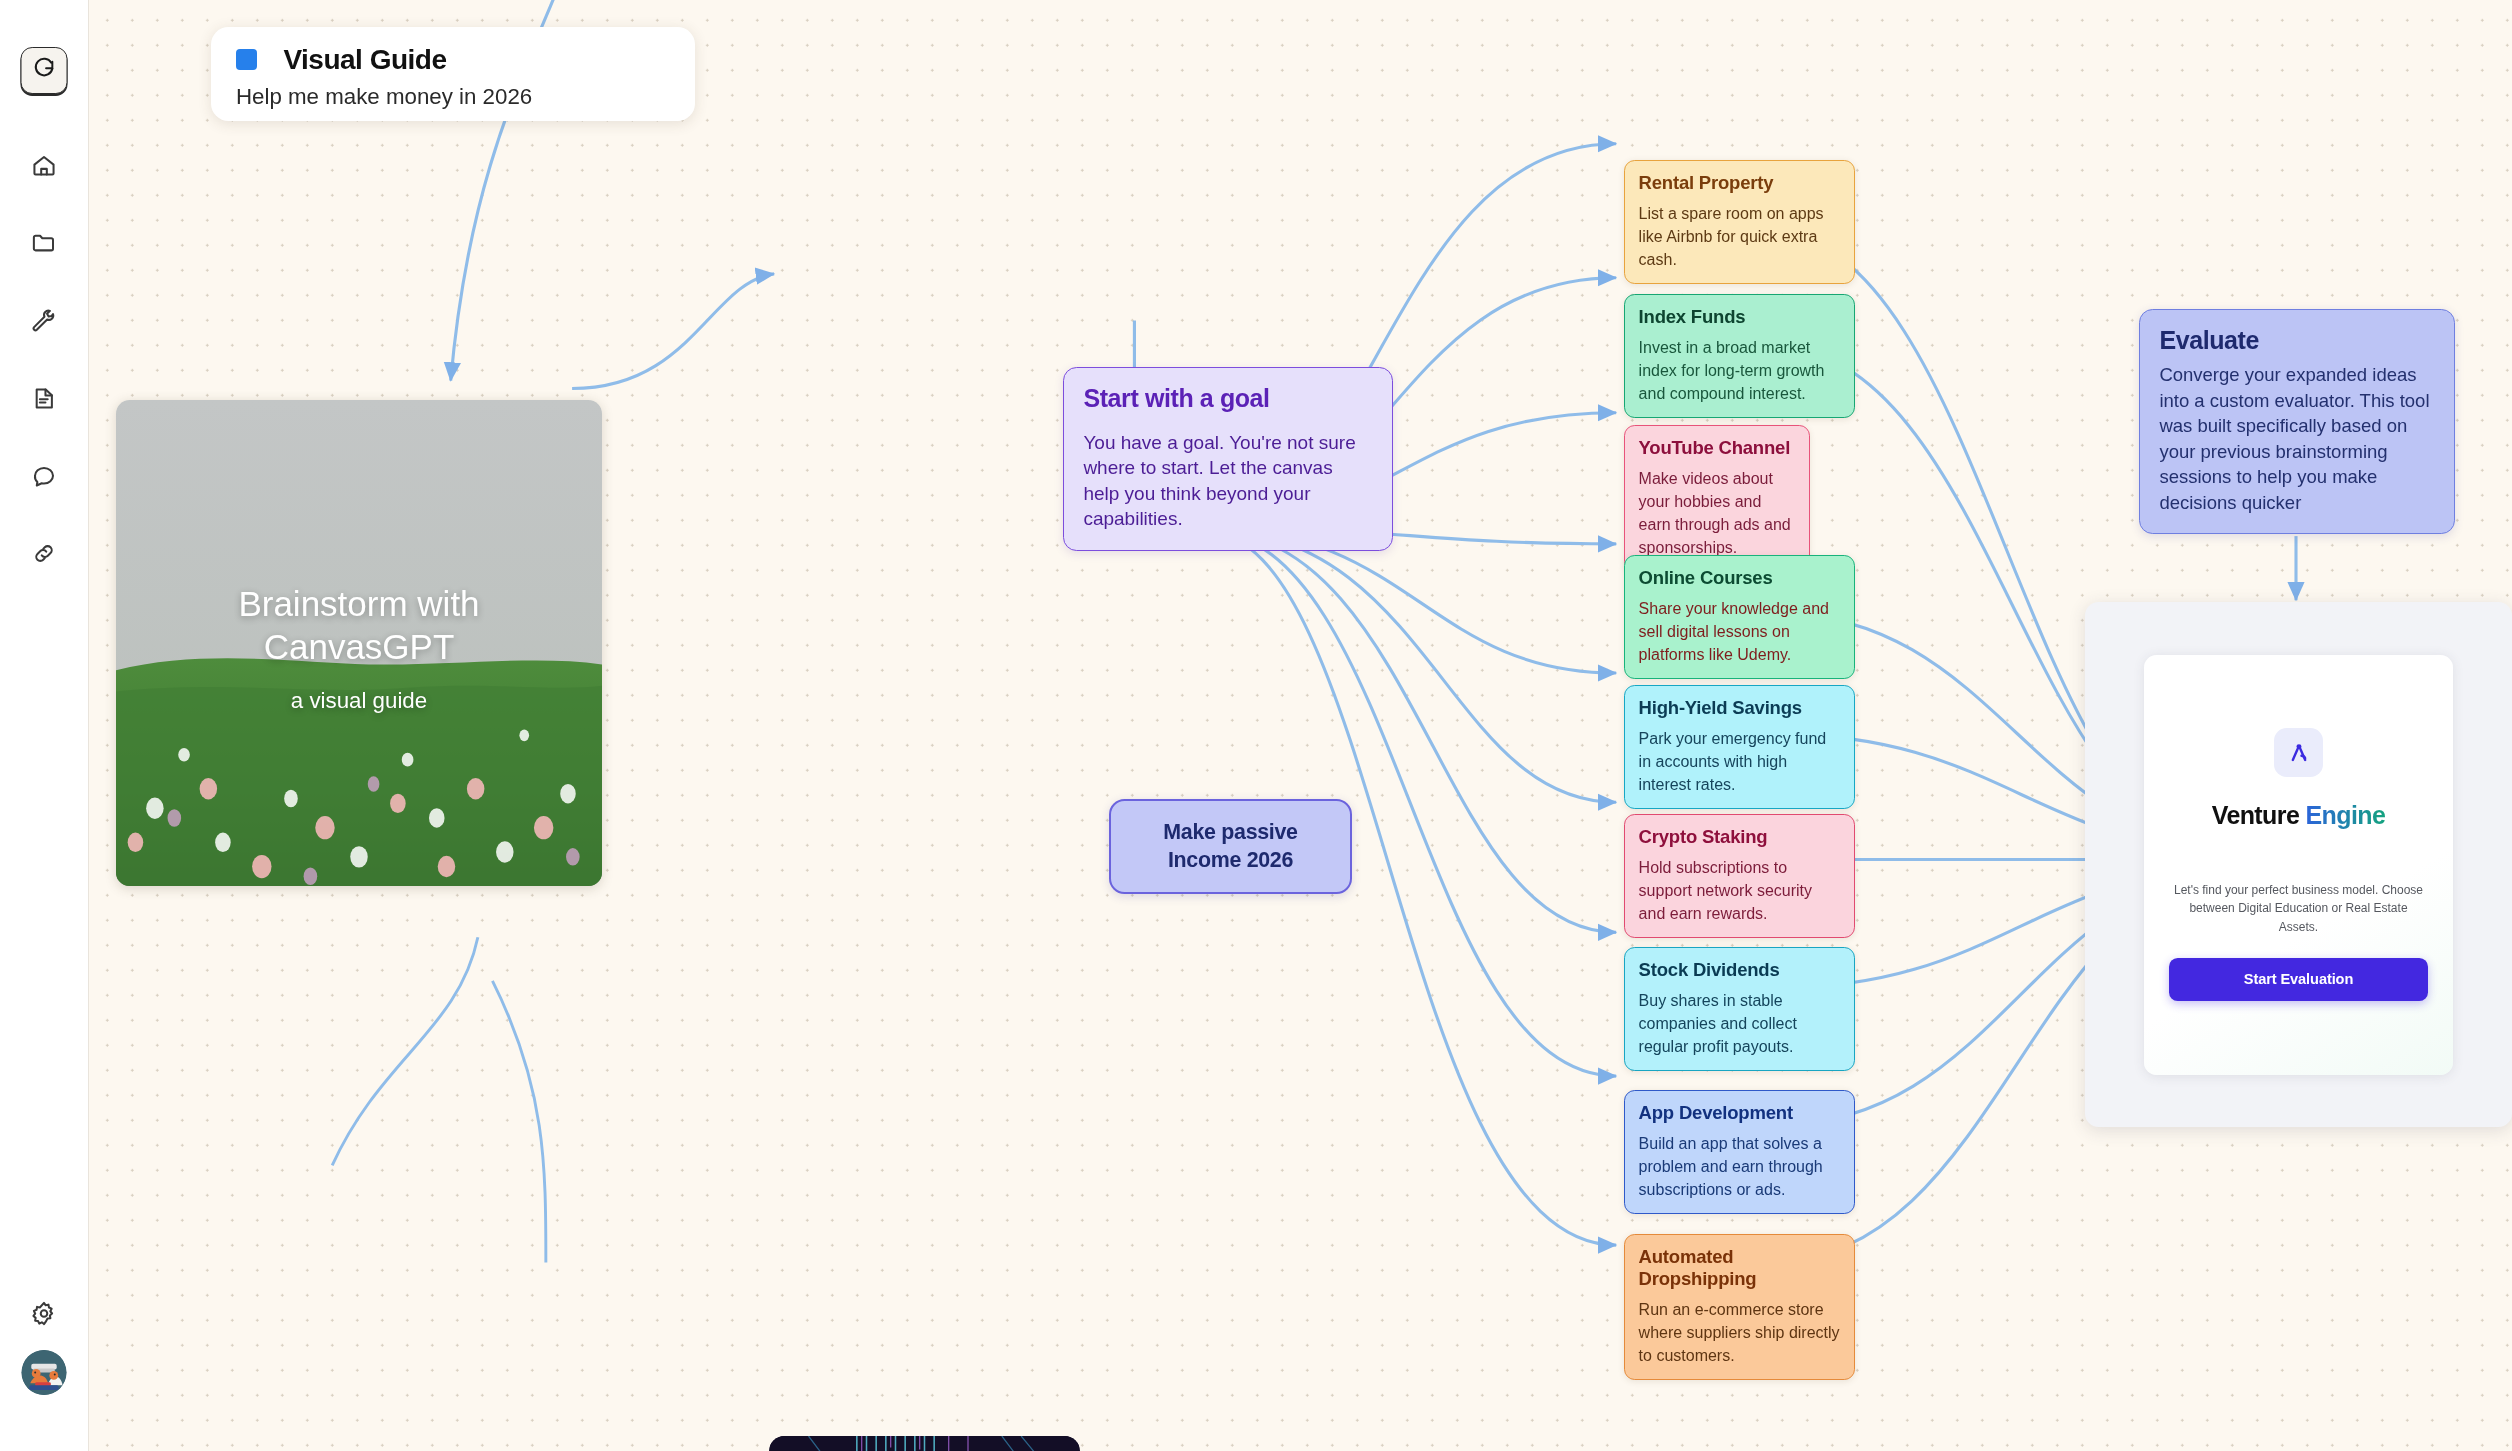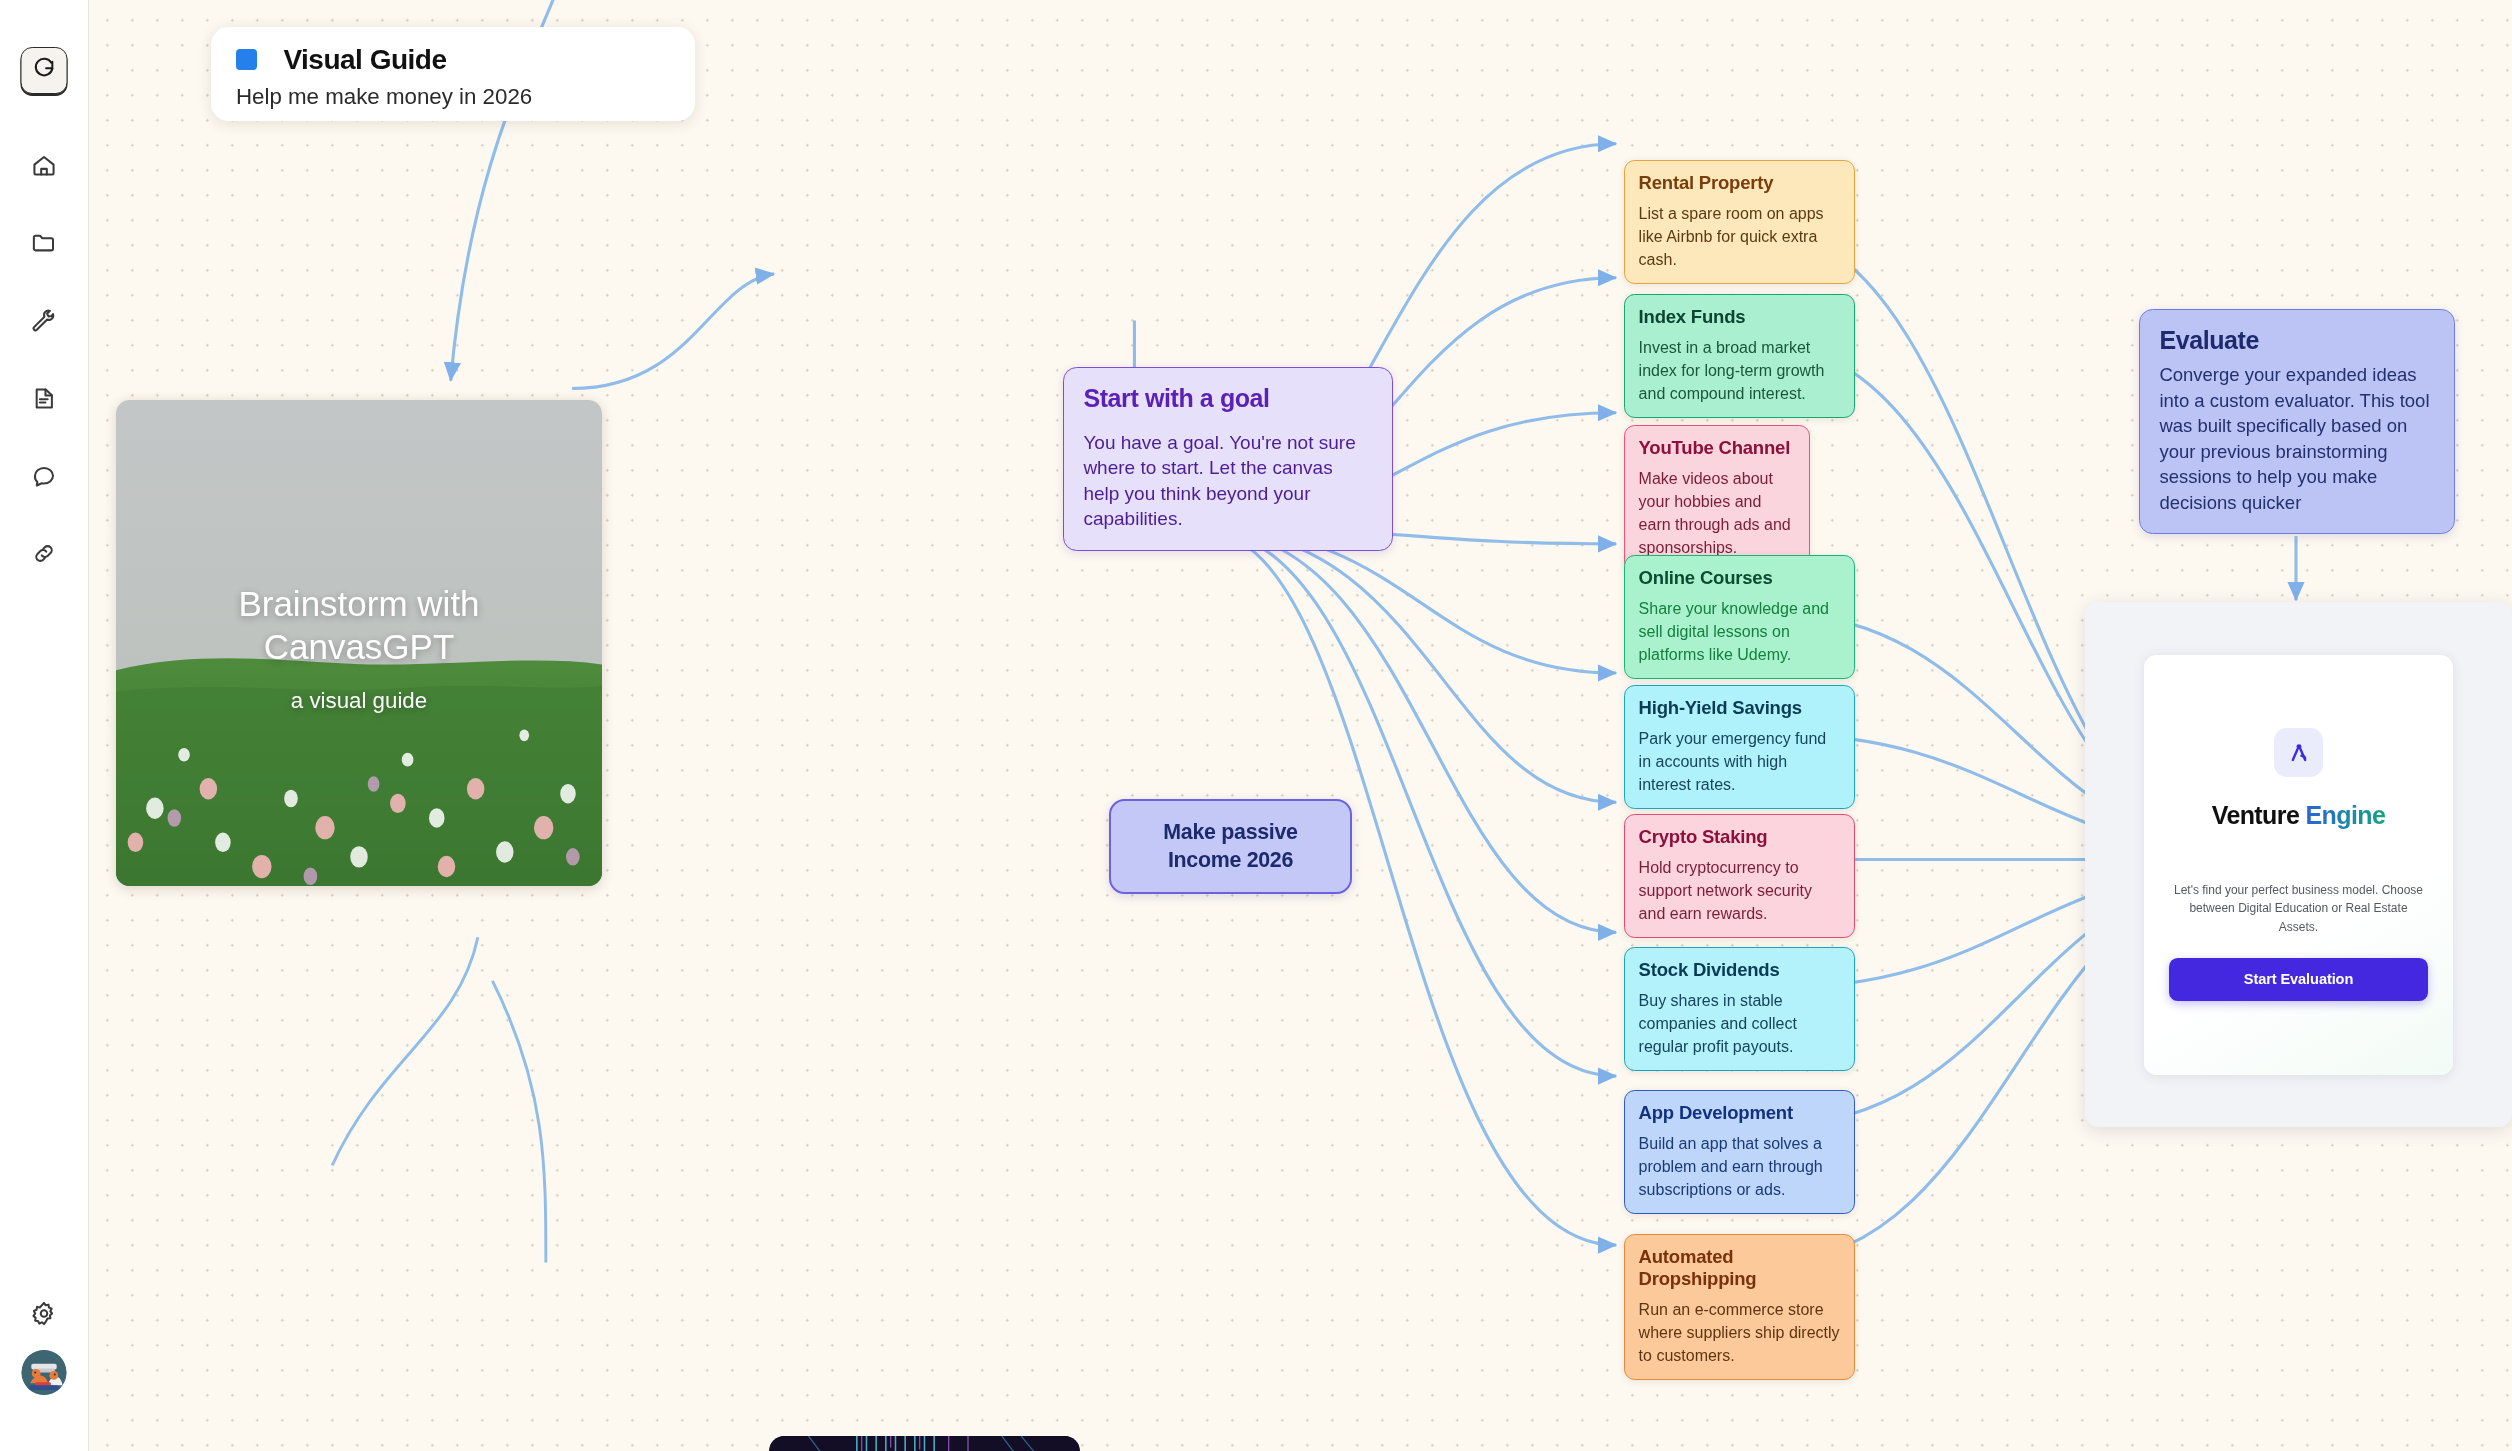--- a/index.html
+++ b/index.html
@@ -413,31 +413,31 @@
     <div class="d" style="color: rgb(25, 87, 60);">Invest in a broad market index for long-term growth and compound interest.</div>
   </div>
 
   <div class="node idea" style="left: 1535px; top: 425px; width: 186px; background: rgb(251, 213, 221); border-color: rgb(232, 83, 122);" id="idea2">
     <div class="t" style="color: rgb(140, 15, 60);">YouTube Channel</div>
     <div class="d" style="color: rgb(122, 28, 58);">Make videos about your hobbies and earn through ads and sponsorships.</div>
   </div>
 
   <div class="node idea" style="left: 1535px; top: 555px; width: 231px; background: rgb(169, 242, 205); border-color: rgb(24, 179, 123);" id="idea3">
     <div class="t" style="color: rgb(12, 75, 50);">Online Courses</div>
-    <div class="d" style="color: #15803d;">Share your knowledge and sell digital lessons on platforms like Udemy.</div>
+    <div class="d" style="color: #7f1d1d;">Share your knowledge and sell digital lessons on platforms like Udemy.</div>
   </div>
 
   <div class="node idea" style="left: 1535px; top: 685px; width: 231px; background: rgb(176, 242, 251); border-color: rgb(23, 167, 196);" id="idea4">
     <div class="t" style="color: rgb(11, 60, 85);">High-Yield Savings</div>
     <div class="d" style="color: rgb(22, 69, 92);">Park your emergency fund in accounts with high interest rates.</div>
   </div>
 
   <div class="node idea" style="left: 1535px; top: 814px; width: 231px; background: rgb(251, 212, 221); border-color: rgb(225, 74, 112);" id="idea5">
     <div class="t" style="color: rgb(142, 15, 60);">Crypto Staking</div>
-    <div class="d" style="color: rgb(124, 28, 58);">Hold cryptocurrency to support network security and earn rewards.</div>
+    <div class="d" style="color: rgb(124, 28, 58);">Hold subscriptions to support network security and earn rewards.</div>
   </div>
 
   <div class="node idea" style="left: 1535px; top: 947px; width: 231px; background: rgb(179, 241, 251); border-color: rgb(24, 165, 194);" id="idea6">
     <div class="t" style="color: rgb(10, 59, 83);">Stock Dividends</div>
     <div class="d" style="color: rgb(21, 69, 92);">Buy shares in stable companies and collect regular profit payouts.</div>
   </div>
 
   <div class="node idea" style="left: 1535px; top: 1090px; width: 231px; background: rgb(191, 214, 251); border-color: rgb(47, 89, 201);" id="idea7">
     <div class="t" style="color: rgb(18, 49, 127);">App Development</div>
     <div class="d" style="color: rgb(26, 58, 119);">Build an app that solves a problem and earn through subscriptions or ads.</div>

